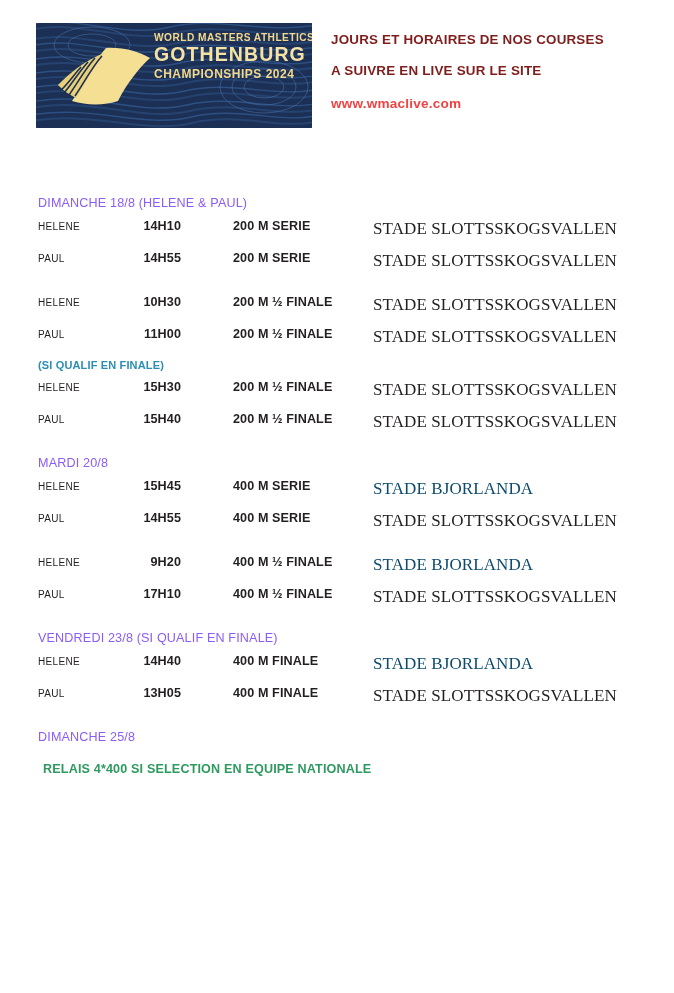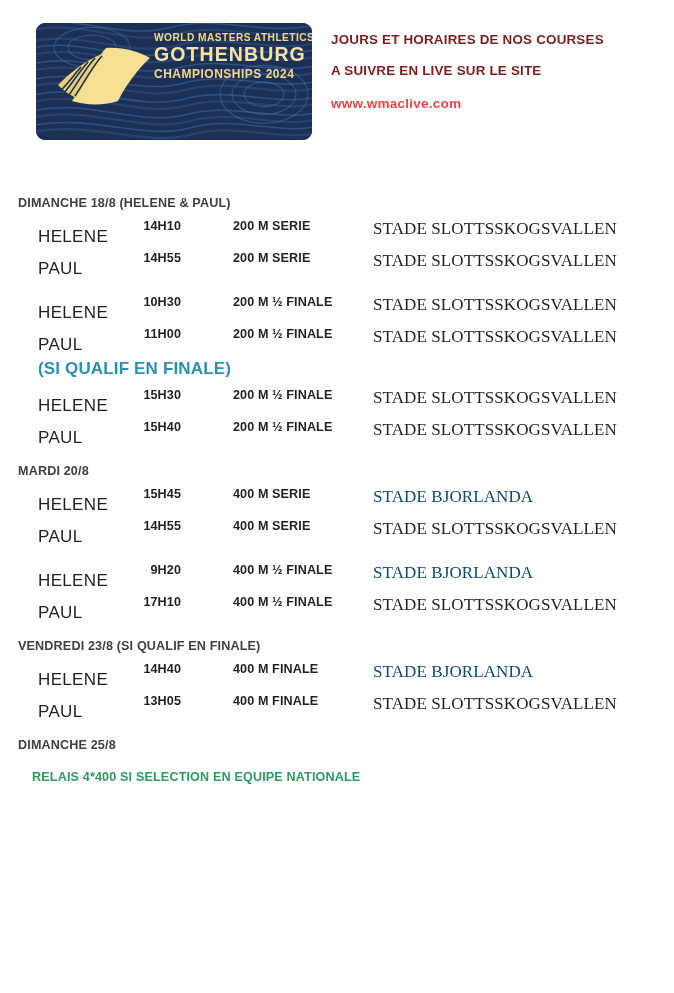--- a/index.html
+++ b/index.html
@@ -22,24 +22,24 @@
     left: 0; top: 0;
     width: 674px;
     height: 150px;
   }
 
   .logo-box {
     position: absolute;
     left: 36px;
     top: 23px;
     width: 276px;
-    height: 117px;
+    height: 105px;
     background: #1d4ed8;
     overflow: hidden;
-    border-radius: 9px;
+    border-radius: 1px;
   }
   .logo-waves { position:absolute; left:0; top:0; width:100%; height:100%; }
   .logo-mark  { position:absolute; left:10px; top:22px; width:110px; height:66px; }
   .logo-text {
     position: absolute;
     left: 118px;
     top: 10px;
     width: 156px;
     text-align: left;
     line-height: 1;
@@ -97,50 +97,50 @@
     position: absolute;
     left: 0;
     top: 196px;
     width: 674px;
   }
   .section { margin-bottom: 23px; }
   .section:last-child { margin-bottom: 0; }
 
   .sec-title {
     font-size: 12.6px;
-    font-weight: bold;
+    font-weight: normal;
     letter-spacing: 0.15px;
-    color: #404040;
-    padding-left: 18px;
+    color: #8b5cf6;
+    padding-left: 38px;
     margin-bottom: 9px;
     white-space: nowrap;
   }
   .sec-subtitle {
-    font-size: 17px;
+    font-size: 11px;
     font-weight: bold;
     letter-spacing: 0.15px;
     color: #2b8fb3;
     padding-left: 38px;
     margin-top: 10px;
     margin-bottom: 9px;
     white-space: nowrap;
   }
 
   .row {
     position: relative;
     height: 21px;
     margin-bottom: 11px;
   }
   .row:last-child { margin-bottom: 0; }
 
   .c-name {
     position: absolute;
     left: 38px;
-    top: 8px;
-    font-size: 17px;
+    top: 2px;
+    font-size: 10px;
     letter-spacing: 0.35px;
     white-space: nowrap;
   }
   .c-time {
     position: absolute;
     left: 106px;
     top: 0;
     width: 75px;
     text-align: right;
     font-size: 12.6px;
@@ -166,21 +166,21 @@
     white-space: nowrap;
     font-family: Liberation Serif, serif;
   }
   .c-venue.alt { color: #0c4a6e; }
 
   .note-green {
     font-size: 12.6px;
     font-weight: bold;
     letter-spacing: 0.15px;
     color: #2e9a60;
-    padding-left: 32px;
+    padding-left: 43px;
     margin-top: 18px;
     white-space: nowrap;
   }
 </style>
 </head>
 <body>
 
 <div class="header">
 
   <div class="logo-box">

